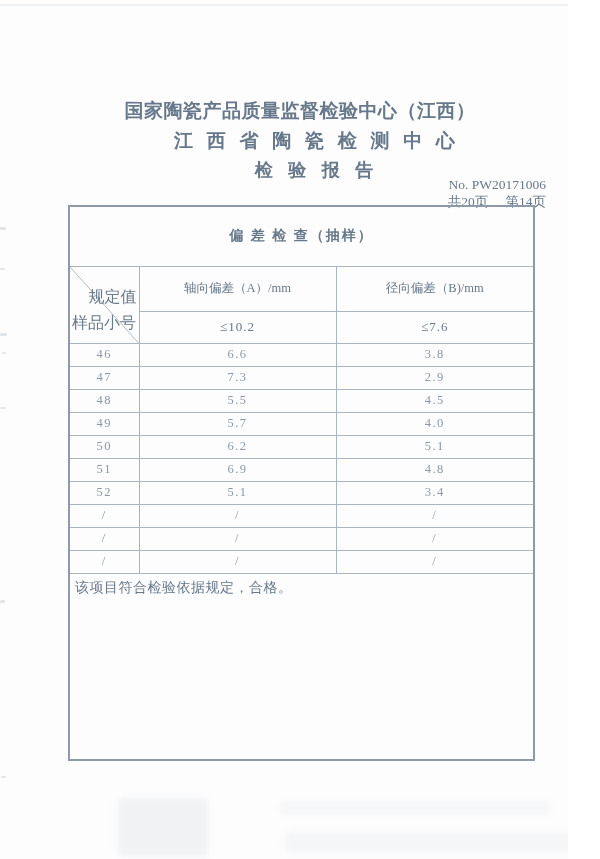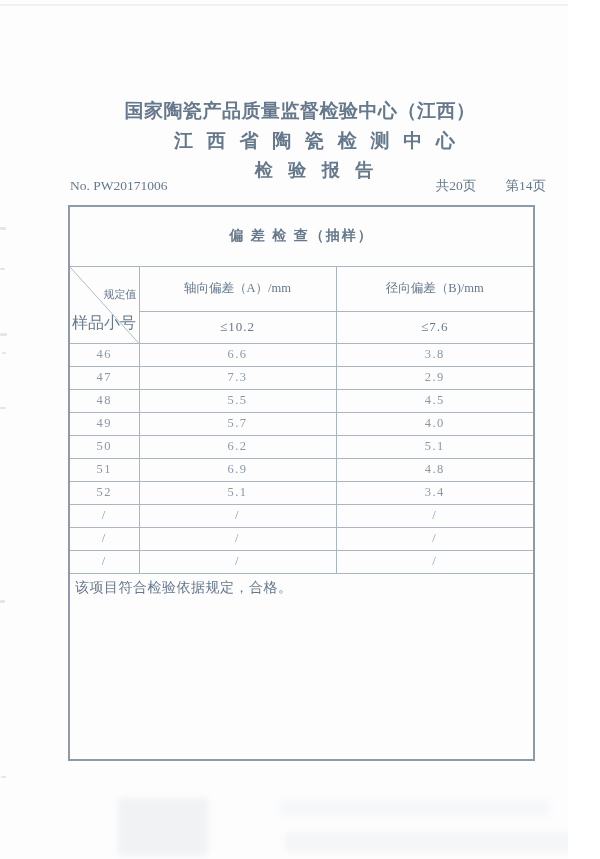--- a/index.html
+++ b/index.html
@@ -23,24 +23,25 @@
   .blob{position:absolute;background:rgba(173,186,192,0.16);filter:blur(3px);border-radius:4px;}
 
   
   .header{position:absolute;left:0;top:96px;width:600px;text-align:center;}
   .h-line1{font-size:19px;line-height:30px;font-weight:600;letter-spacing:0.5px;}
   .h-line2{font-size:19px;line-height:30px;font-weight:600;word-spacing:9px;padding-left:29px;}
   .h-line3{font-size:18px;line-height:28px;font-weight:600;word-spacing:11px;padding-left:28px;}
 
   .info-row{
     position:absolute;left:70px;top:177px;width:476px;
-    display:flex;justify-content:space-between;align-items:center;
+    display:flex;justify-content:space-between;align-items:flex-end;
     font-size:13.5px;
+    flex-direction:column;
   }
-  .pages span{margin-left:26px;}
+  .pages span{margin-left:14px;}
 
   
   table.report{
     position:absolute;left:68px;top:205px;
     width:465px;height:555px;
     border-collapse:collapse;table-layout:fixed;
     border:2px solid var(--tborder);
     font-size:12.5px;
   }
   table.report td{
@@ -56,21 +57,21 @@
   tr.r-limit td{font-size:13px;letter-spacing:1px;}
   tr.r-data{height:23px;}
   tr.r-data td{font-size:12.5px;color:var(--ink-light);letter-spacing:1.5px;}
   tr.r-note{height:187px;}
   tr.r-note td{
     text-align:left;vertical-align:top;
     padding:5px 5px;font-size:14px;color:var(--ink);letter-spacing:0.5px;
   }
   td.corner{position:relative;padding:0;}
   td.corner svg{position:absolute;left:0;top:0;width:100%;height:100%;}
-  .corner-tr{position:absolute;top:20px;right:2px;font-size:11px;}
+  .corner-tr{position:absolute;top:20px;right:2px;font-size:16px;}
   .corner-bl{position:absolute;bottom:9px;left:2px;font-size:16px;}
 </style>
 </head>
 <body>
 
 <div class="page">
 
   <div class="edge-top"></div>
 
   <div class="mark" style="left:0;top:227px;width:6px;height:3px;"></div>

